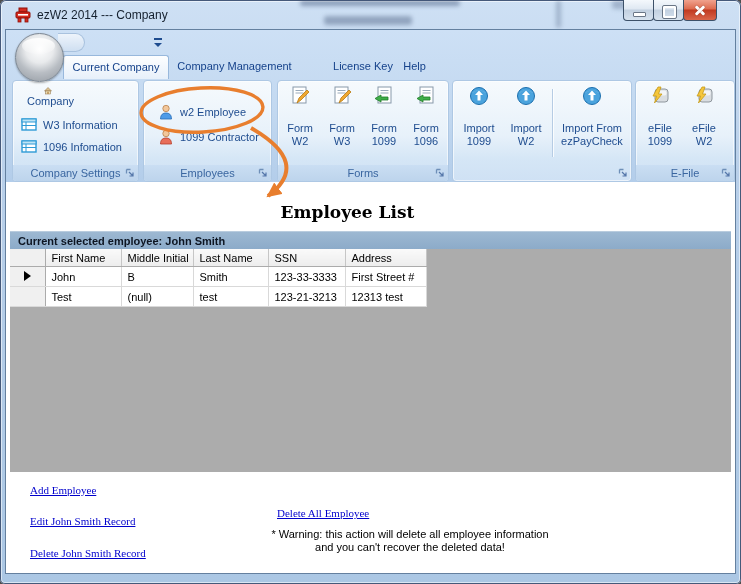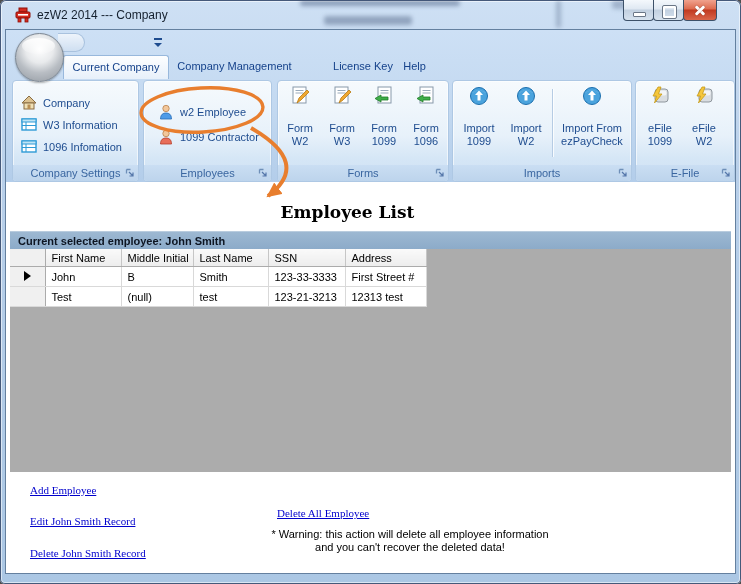--- a/index.html
+++ b/index.html
@@ -118,21 +118,21 @@
       <div class="tabs">
         <div class="tab" style="left:165px;width:127px;">Company Management</div>
         <div class="tab active" style="left:57px;width:104px;">Current Company</div>
         <div class="tab" style="left:320px;width:74px;">License Key</div>
         <div class="tab" style="left:387px;width:43px;">Help</div>
       </div>
 
       <div class="grouprow">
 
         <div class="gpanel" style="left:6px;width:125px;">
-          <div class="smallbtn" style="left:8px;top:12px;">
+          <div class="smallbtn" style="left:8px;top:6px;flex-direction:column;">
             <svg class="icon16" viewBox="0 0 16 16">
               <polygon points="8,1 15,8 1,8" fill="#dcc291" stroke="#8a6d42" stroke-width="1"></polygon>
               <rect x="3" y="8" width="10" height="6" fill="#efe0b6" stroke="#8a6d42" stroke-width="1"></rect>
               <rect x="6.5" y="9.5" width="3" height="4.5" fill="#b98f55"></rect>
             </svg>
             <span class="lbl">Company</span>
           </div>
           <div class="smallbtn" style="left:8px;top:34px;">
             <svg class="icon16" viewBox="0 0 16 16">
               <rect x="1" y="2" width="14" height="11" fill="#fff" stroke="#2e9bd6" stroke-width="1.4"></rect>
@@ -250,21 +250,20 @@
           <div class="vsep" style="left:99px;"></div>
           <div class="bigbtn" style="left:104px;width:70px;">
             <svg class="bicon" viewBox="0 0 20 20">
               <circle cx="10" cy="10" r="8.5" fill="#4aa3dd" stroke="#1c6fae" stroke-width="1"></circle>
               <path d="M3,7 A 8 5 0 0 1 17,7 A 9 7 0 0 0 3,7" fill="rgba(255,255,255,.55)"></path>
               <polygon points="10,4.5 14,9 11.5,9 11.5,14.5 8.5,14.5 8.5,9 6,9" fill="#fff"></polygon>
             </svg>
             <div class="l1">Import From</div>
             <div class="l2">ezPayCheck</div>
           </div>
-          <div class="gcaption">Imports</div>
           <svg class="launcher" viewBox="0 0 10 10">
             <path d="M1.5,1.5 H5.5 M1.5,1.5 V5.5" stroke="#6e8fb8" stroke-width="1.3" fill="none"></path>
             <path d="M4,4 L8,8 M8,4.5 V8 H4.5" stroke="#5577aa" stroke-width="1.2" fill="none"></path>
           </svg>
         </div>
 
         <div class="gpanel" style="left:629px;width:98px;">
           <div class="bigbtn" style="left:3px;">
             <svg class="bicon" viewBox="0 0 20 20">
               <rect x="5" y="3" width="13" height="13" rx="3" fill="#d9dde1" stroke="#8f979e" stroke-width="1"></rect>

